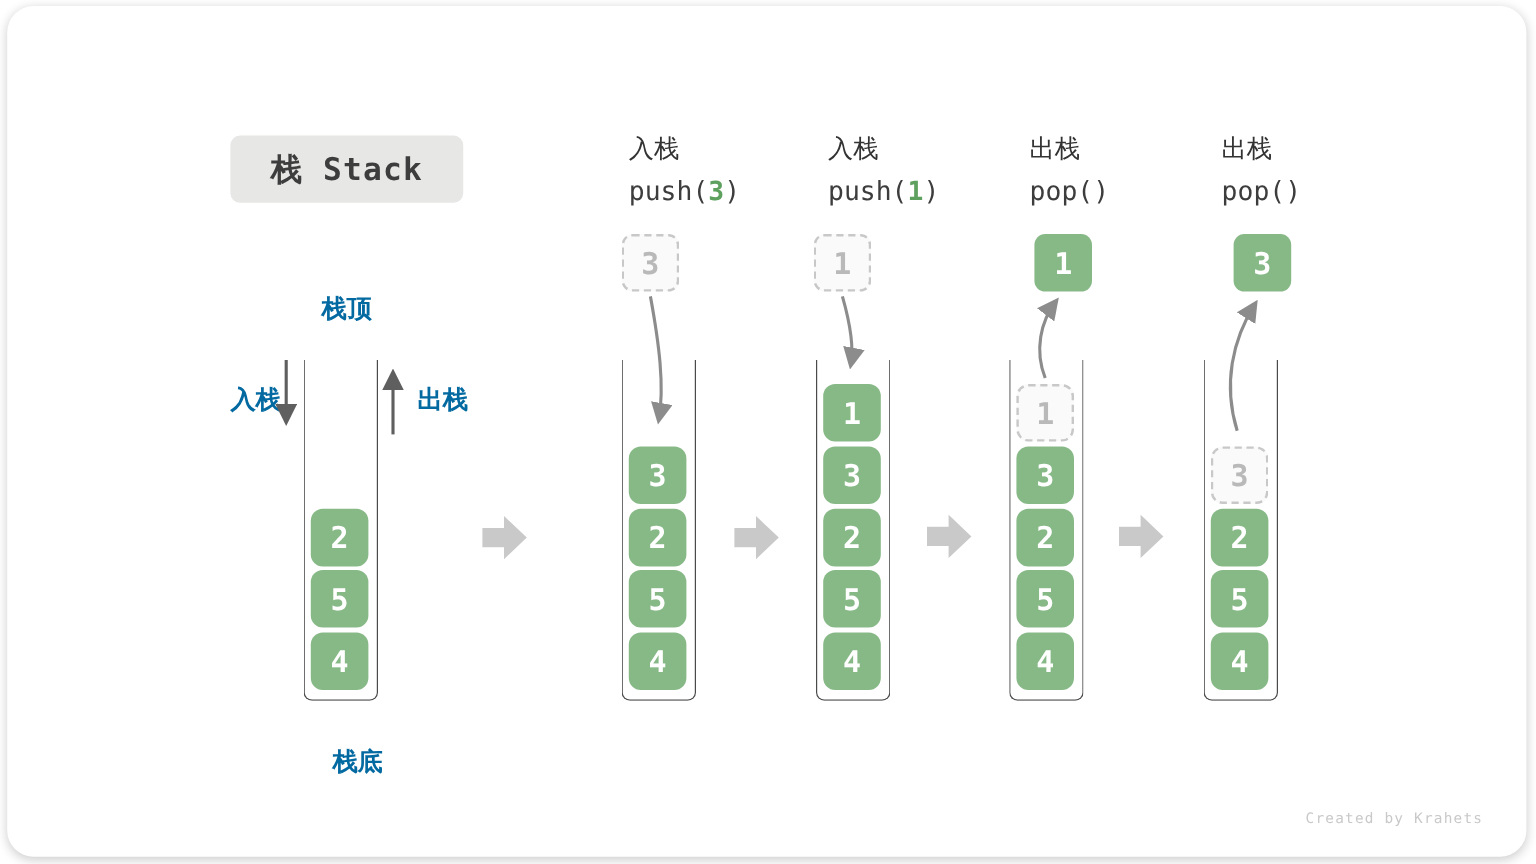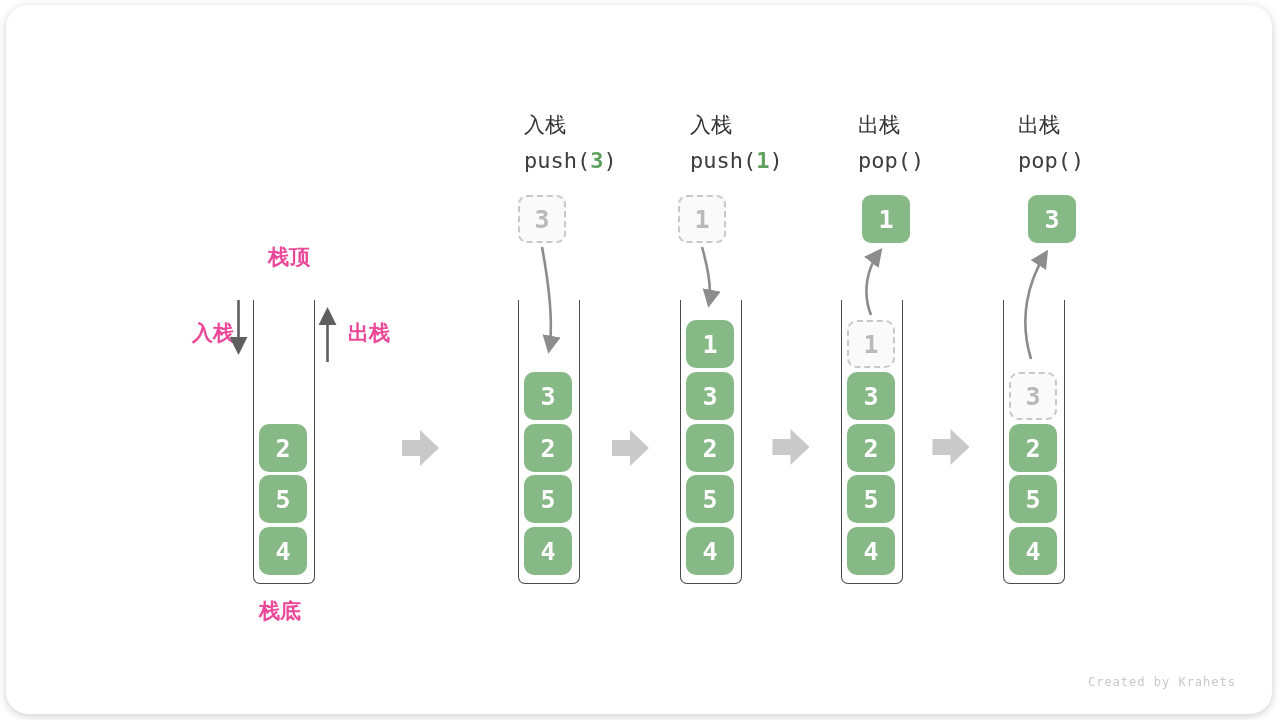--- a/index.html
+++ b/index.html
@@ -14,21 +14,21 @@
     left:186px; top:108px; width:194px; height:56px;
     background:#e7e7e6; border-radius:8px;
     display:flex; align-items:center; justify-content:center;
     font-family:"DejaVu Sans Mono",monospace;
     font-size:26px; font-weight:600; color:#3d3d3d; letter-spacing:1px;
   }
   .col-header{ top:102px; line-height:36px; }
   .col-header .cjk{ display:block; font-size:21px; font-weight:500; color:#333333; }
   .col-header .code{ font-family:"DejaVu Sans Mono",monospace; font-size:22px; font-weight:500; color:#3d3d3d;margin-top:12px; }
   .col-header .code .arg{ color:#5ea05e; font-weight:bold; }
-  .lbl{ font-size:21px; font-weight:bold; color:#ec4899; }
+  .lbl{ font-size:21px; font-weight:bold; color:#0369a1; }
   .stack{
     top:295px; width:60px; height:283px;
     border-left:1.6px solid #4a4a4a; border-right:1.6px solid #4a4a4a; border-bottom:1.6px solid #4a4a4a;
     border-radius:0 0 7px 7px; box-sizing:content-box;
   }
   .cell{
     position:absolute; left:5px; width:48px; height:48px; box-sizing:border-box;
     background:#87b987; border-radius:10px;
     color:#ffffff; font-family:"DejaVu Sans Mono",monospace; font-size:25px; font-weight:bold;
     display:flex; align-items:center; justify-content:center;
@@ -47,20 +47,23 @@
     right:36px; top:670px; font-family:"DejaVu Sans Mono",monospace;
     font-size:12px; color:#c9c9c9; letter-spacing:1px;
   }
   svg.overlay{ position:absolute; left:0; top:0; pointer-events:none; }
 </style>
 </head>
 <body>
 
 <div class="card">
 
+  <div class="abs title-box">
+    <span>栈 Stack</span>
+  </div>
 
   <div class="abs col-header" style="left:518px">
     <span class="cjk">入栈</span>
     <span class="code"><span>push(</span><span class="arg">3</span><span>)</span></span>
   </div>
   <div class="abs col-header" style="left:684px">
     <span class="cjk">入栈</span>
     <span class="code"><span>push(</span><span class="arg">1</span><span>)</span></span>
   </div>
   <div class="abs col-header" style="left:852px">
@@ -68,21 +71,21 @@
     <span class="code"><span>pop()</span></span>
   </div>
   <div class="abs col-header" style="left:1012px">
     <span class="cjk">出栈</span>
     <span class="code"><span>pop()</span></span>
   </div>
 
   <div class="abs lbl" style="left:170px;top:314px;width:58px;text-align:right">入栈</div>
   <div class="abs lbl" style="left:342px;top:314px">出栈</div>
   <div class="abs lbl" style="left:253px;top:238px;width:60px;text-align:center">栈顶</div>
-  <div class="abs lbl" style="left:253px;top:592px;width:60px;text-align:left">栈底</div>
+  <div class="abs lbl" style="left:253px;top:616px;width:60px;text-align:right">栈底</div>
 
   <svg class="overlay" width="1266" height="709" viewBox="0 0 1266 709">
     <defs>
       <marker id="ah" markerWidth="7" markerHeight="7" refX="5.5" refY="3.5" orient="auto">
           <path d="M0,0 L7,3.5 L0,7 Z" fill="#8c8c8c"></path>
         </marker>
       <marker id="ahd" markerWidth="7" markerHeight="7" refX="5.5" refY="3.5" orient="auto">
           <path d="M0,0 L7,3.5 L0,7 Z" fill="#5f5f5f"></path>
         </marker>
     </defs>

